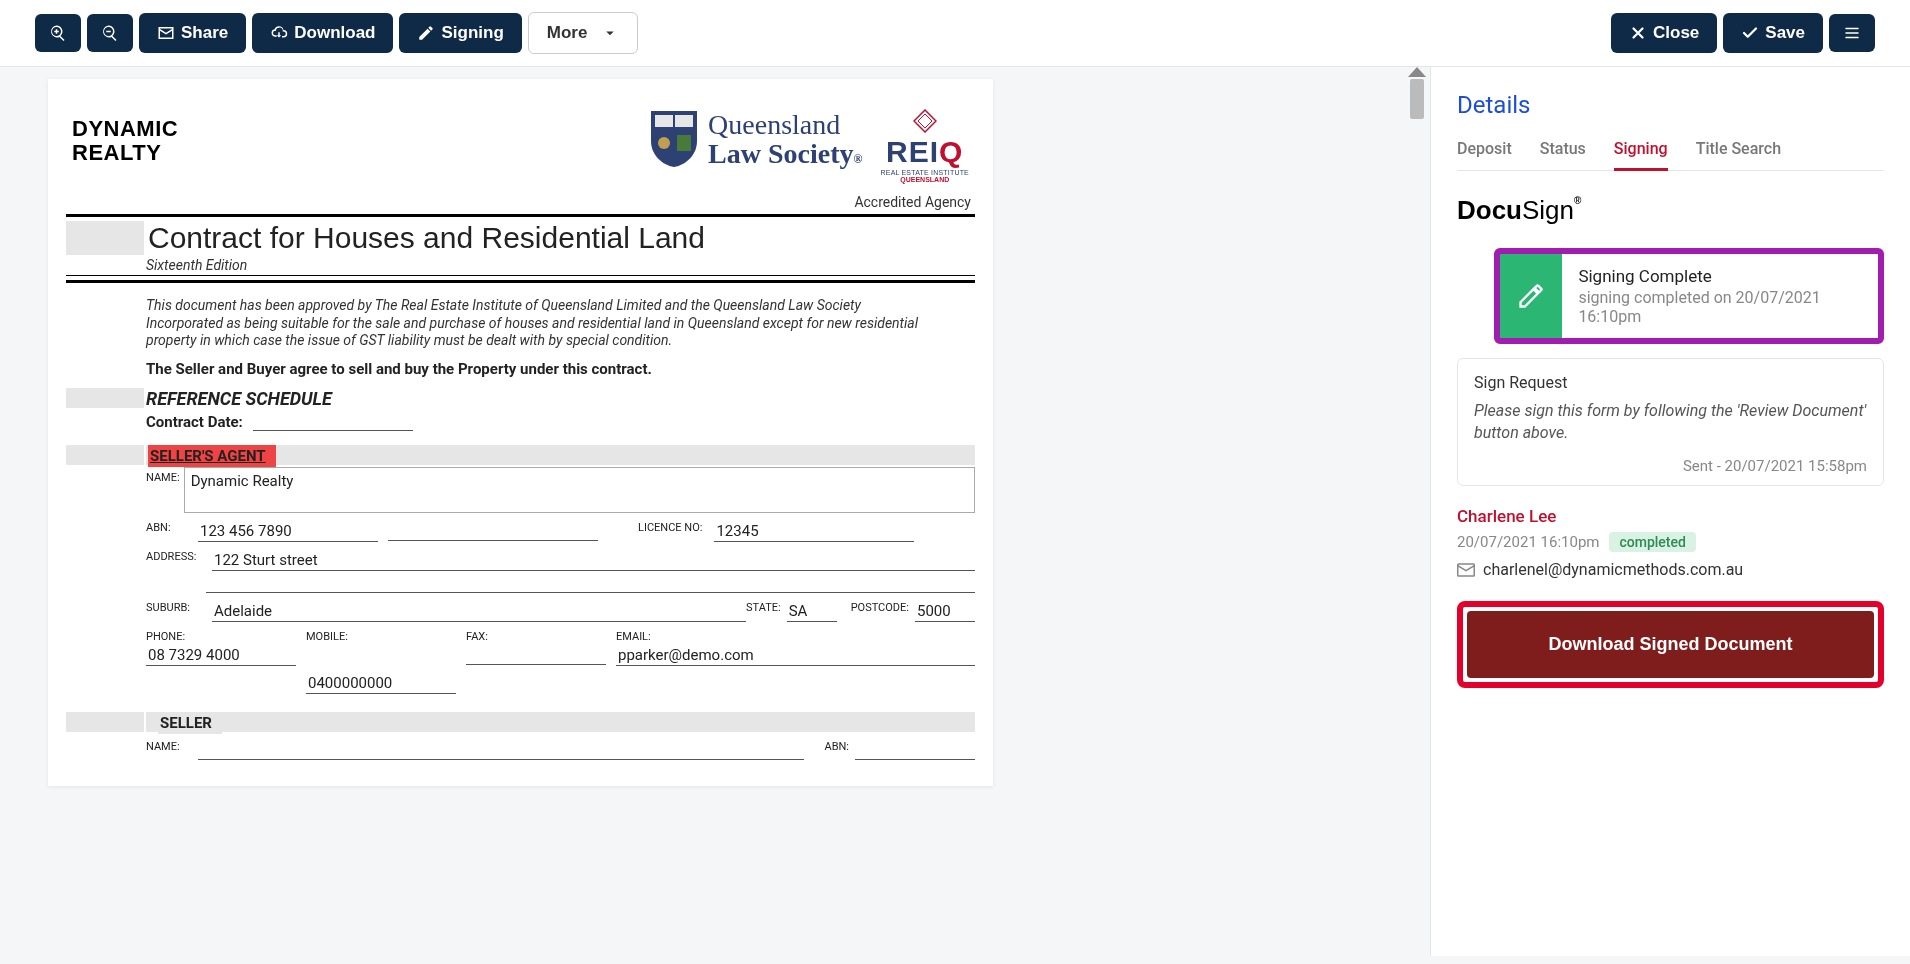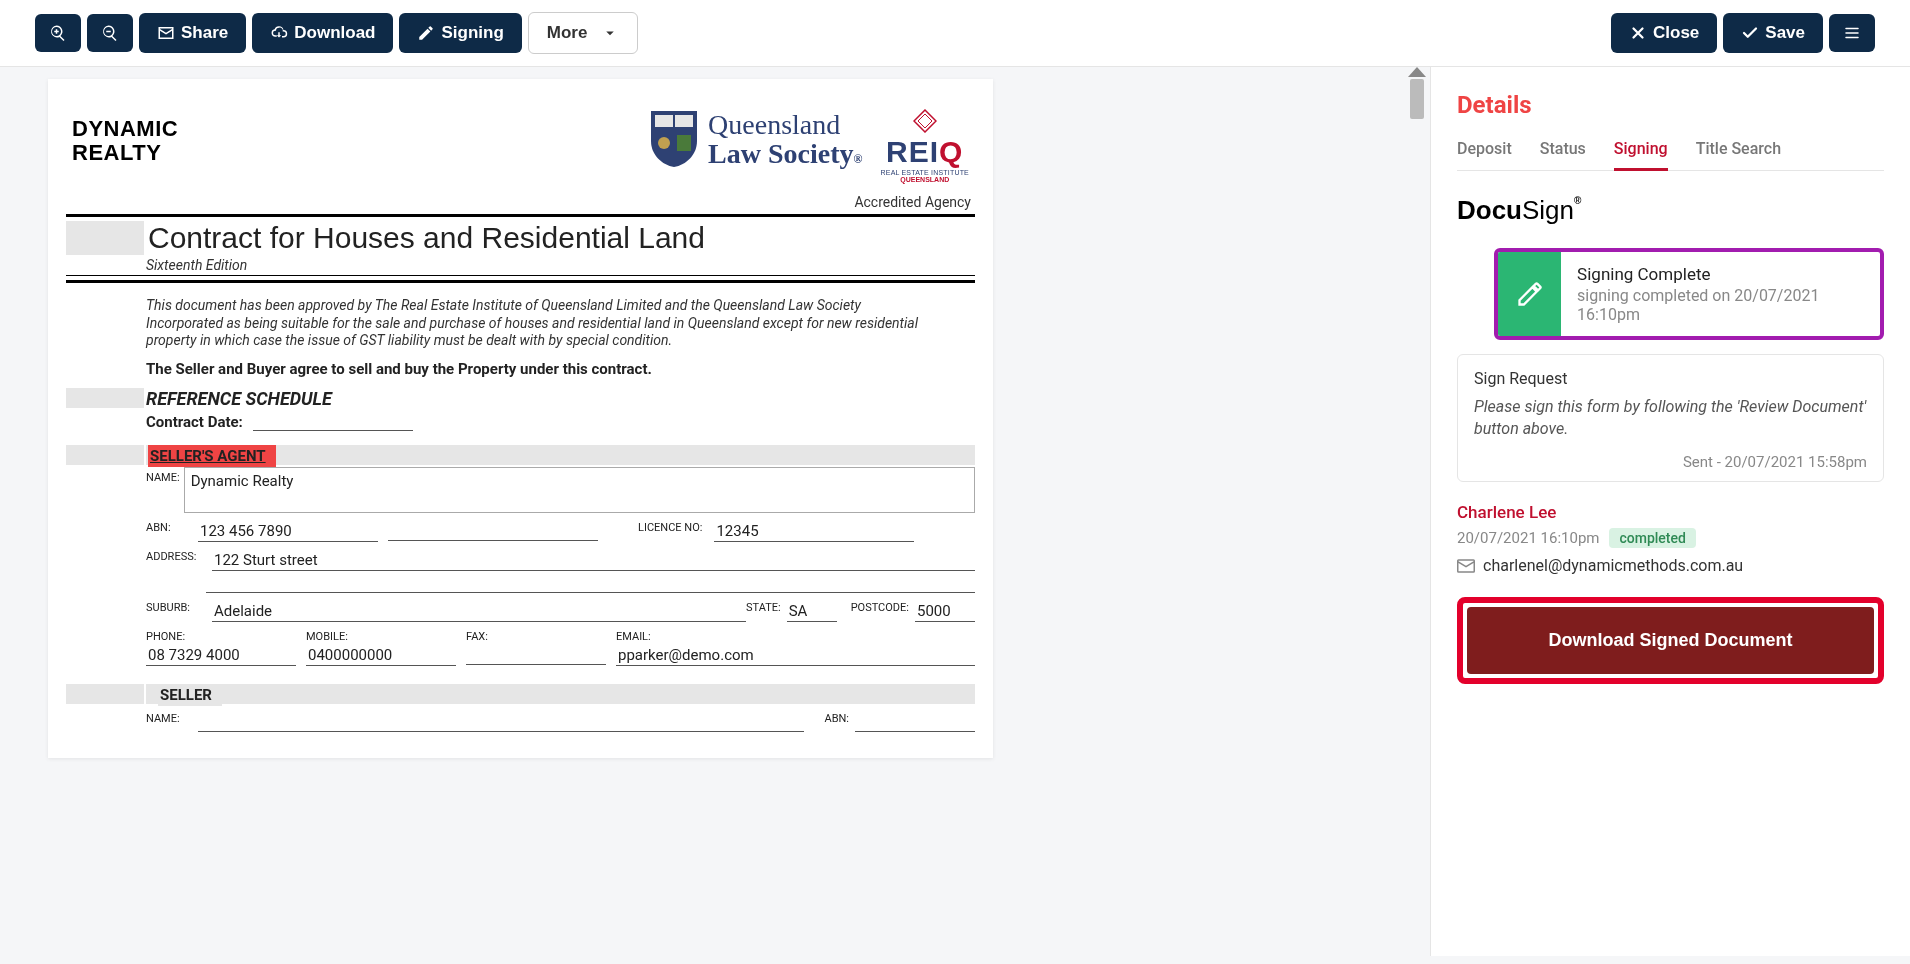--- a/index.html
+++ b/index.html
@@ -62,30 +62,30 @@
   .inline-row { display:flex; align-items:flex-start; margin-left:80px; margin-top:8px; font-size:14px;}
   .inline-row .lbl { font-size:11px; color:#222; margin-right:6px; padding-bottom:2px;}
   .inline-row .val { border-bottom:1px solid #555; min-height:20px; font-size:15px; padding:1px 2px; }
   
   .contract-date-row { display:flex; align-items:flex-start; margin-left:80px; margin-top:4px;}
   .contract-date-row .lbl{ font-weight:700; font-size:15px; margin-right:10px;}
   .contract-date-row .line{ width:160px; border-bottom:1px solid #555; height:18px;}
   
   
   .side { width: 480px; background: #fff; border-left: 1px solid #e5e5e5; padding: 24px 26px; overflow:auto;}
-  .side-title { font-size: 24px; font-weight: 700; color:#ef4444; margin-bottom: 20px;}
+  .side-title { font-size: 24px; font-weight: 400; color:#1d4ed8; margin-bottom: 20px;}
   .tabs { display:flex; gap: 28px; border-bottom: 1px solid #e5e5e5; margin-bottom: 24px;}
   .tab { font-size:16px; color:#777; padding-bottom:12px; cursor:pointer; position:relative; font-weight:500;}
   .tab.active { color:#c0102f; }
   .tab.active::after { content:""; position:absolute; left:0; right:0; bottom:-1px; height:3px; background:#c0102f;}
   
   .docusign-logo { font-family: Arial, sans-serif; font-size:26px; font-weight:700; color:#000; margin-bottom:22px;}
   .docusign-logo .inner { font-weight:400; }
   
-  .status-card { border:4px solid #a21caf; border-radius:6px; display:flex; overflow:hidden; margin-bottom:14px;margin-left:37px;}
+  .status-card { border:6px solid #a21caf; border-radius:6px; display:flex; overflow:hidden; margin-bottom:14px;margin-left:37px;}
   .status-icon { width:68px; background:#2bb673; display:flex; align-items:center; justify-content:center;}
   .status-icon svg { width:28px; height:28px; stroke:#fff; fill:none; stroke-width:2;}
   .status-body { padding:12px 16px; }
   .status-body .t1 { font-size:17px; color:#222; margin-bottom:2px;}
   .status-body .t2 { font-size:16px; color:#888;}
   
   .req-card { border:1px solid #e5e5e5; border-radius:6px; padding:14px 16px 10px; margin-bottom:20px;}
   .req-card .t1 { font-size:16px; color:#333; margin-bottom:8px;}
   .req-card .msg { font-style:italic; color:#555; font-size:16px; line-height:1.35; margin-bottom:14px;}
   .req-card .sent { text-align:right; font-size:15px; color:#888;}
@@ -256,21 +256,21 @@
         <div class="val" style="width:50px;">SA</div>
         <div class="lbl" style="margin-left:14px;">POSTCODE:</div>
         <div class="val" style="width:60px;">5000</div>
       </div>
 
       <div class="inline-row">
         <div style="display:flex; flex-direction:column; width:150px;">
           <div class="lbl">PHONE:</div>
           <div class="val">08 7329 4000</div>
         </div>
-        <div style="display:flex; flex-direction:column; width:150px; margin-left:10px;">
+        <div style="display:flex; flex-direction:column; width:150px; margin-left:10px;gap:28px;">
           <div class="lbl">MOBILE:</div>
           <div class="val">0400000000</div>
         </div>
         <div style="display:flex; flex-direction:column; width:140px; margin-left:10px;">
           <div class="lbl">FAX:</div>
           <div class="val"></div>
         </div>
         <div style="display:flex; flex-direction:column; flex:1; margin-left:10px;">
           <div class="lbl">EMAIL:</div>
           <div class="val">pparker@demo.com</div>

